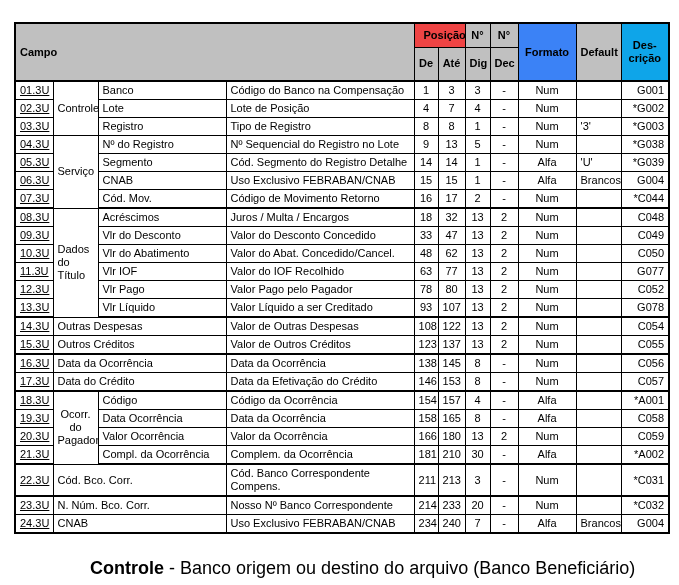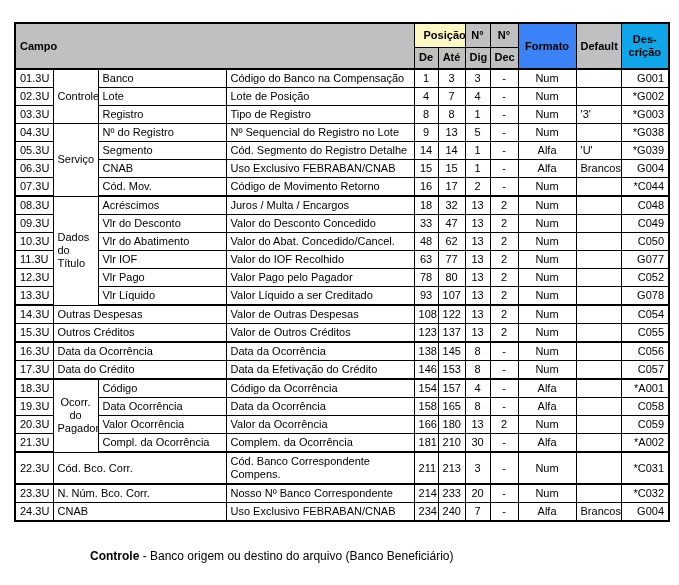--- a/index.html
+++ b/index.html
@@ -27,40 +27,40 @@
     vertical-align: middle;
   }
   thead th {
     font-size: 12px;
     font-weight: bold;
     text-align: center;
     padding: 3px 3px;
   }
   thead { border-bottom: 2px solid #000; }
   thead tr.h1 th { height: 24px; }
-  thead tr.h2 th { height: 22px; }
+  thead tr.h2 th { height: 34px; }
 
   th.campo-h { text-align: left; vertical-align: top; padding-left: 4px; }
   th.span-top { vertical-align: top; }
   th.default-h { text-align: left; }
   th.descricao-h { white-space: pre-line; vertical-align: top; }
 
-  td.cell-id   { text-align: right; }
+  td.cell-id   { text-align: right; text-decoration: underline; }
   td.cell-group{ text-align: center; white-space: pre-line; }
   td.cell-group.left { text-align: left; }
   td.cell-name { text-align: left; }
   td.cell-desc { text-align: left; }
   td.cell-de, td.cell-ate, td.cell-dig, td.cell-dec, td.cell-formato { text-align: center; }
   td.cell-default { text-align: left; }
   td.cell-descricao { text-align: right; }
 
   tr.thick-after td { border-bottom-width: 2px; }
 
   .notes { margin: 26px 0 0 76px; }
-  .note { font-size: 12px; line-height: 16px; margin-bottom: 18px; }
+  .note { font-size: 18px; line-height: 16px; margin-bottom: 18px; }
   .note-term { font-weight: bold; }
 </style>
 </head>
 <body>
 
 <div class="page">
 
   <table class="spec">
     <colgroup>
       <col style="width:38px">
@@ -71,21 +71,21 @@
         <col style="width:27px">
         <col style="width:25px">
         <col style="width:28px">
       <col style="width:58px">
         <col style="width:45px">
         <col style="width:48px">
     </colgroup>
     <thead>
       <tr class="h1">
         <th class="campo-h" colspan="4" rowspan="2" style="background: rgb(192, 192, 192);">Campo</th>
-        <th colspan="2" style="background: #fef9c3; padding-left: 9px;">Posição</th>
+        <th colspan="2" style="background: #ef4444; padding-left: 9px;">Posição</th>
         <th style="background: rgb(192, 192, 192);">N°</th>
         <th style="background: rgb(192, 192, 192);">N°</th>
         <th class="span-top" rowspan="2" style="background: #3b82f6;">Formato</th>
         <th class="span-top default-h" rowspan="2" style="background: rgb(192, 192, 192); margin-left: 12px;">Default</th>
         <th class="descricao-h" rowspan="2" style="background: #0ea5e9;">Des-
 crição</th>
       </tr>
       <tr class="h2">
         <th style="background: rgb(192, 192, 192);">De</th>
         <th style="background: rgb(192, 192, 192);">Até</th>

